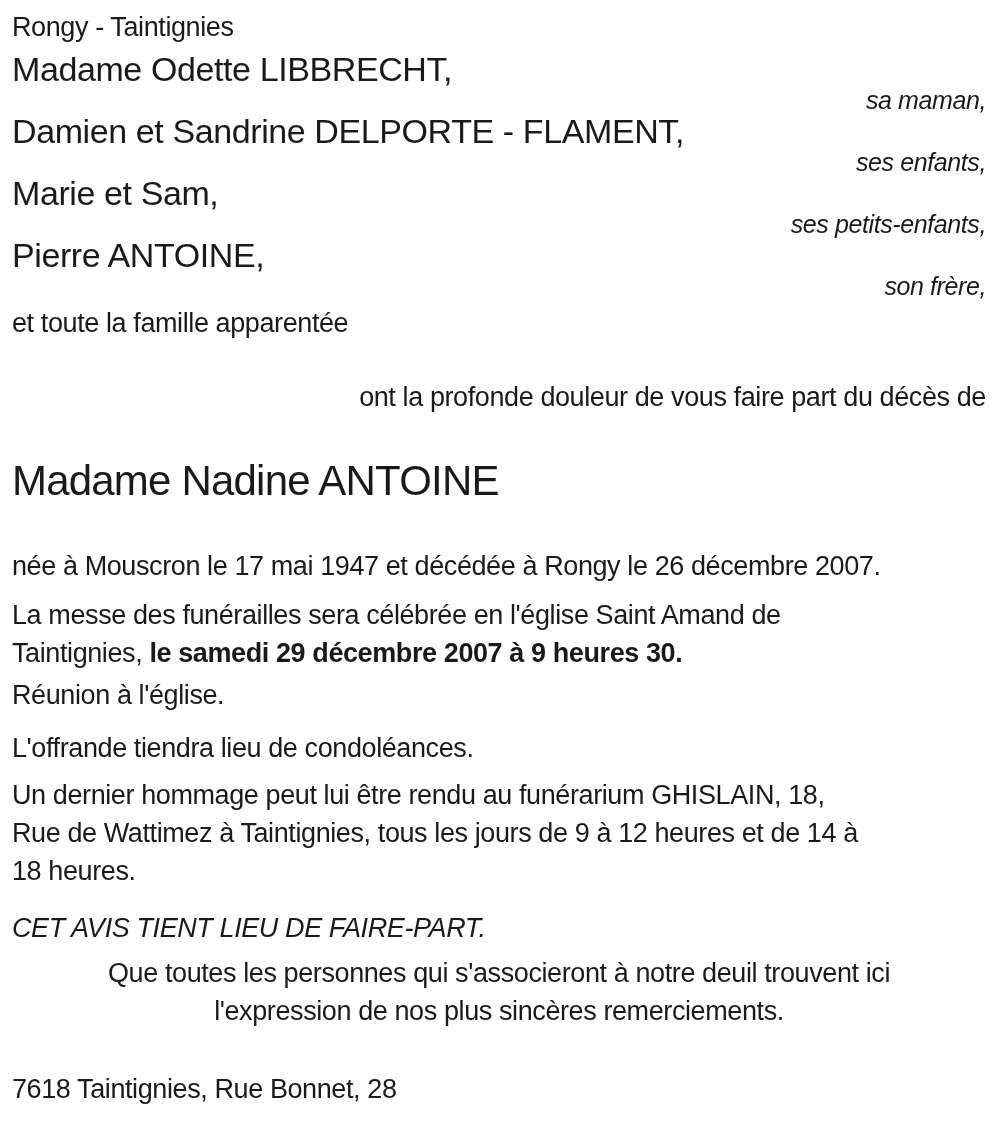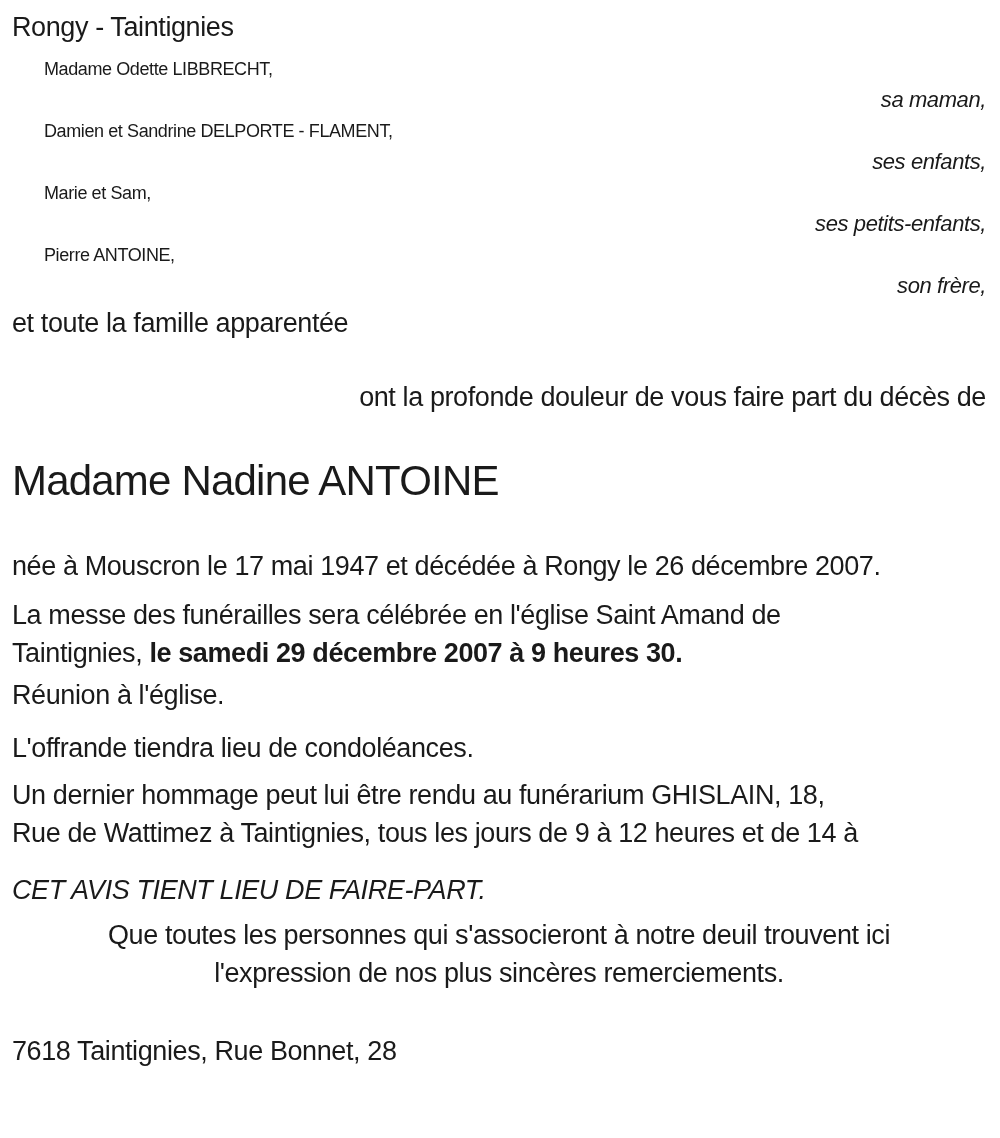--- a/index.html
+++ b/index.html
@@ -12,23 +12,23 @@
     padding: 10px 14px 0 12px;
     font-family: "Liberation Sans", "DejaVu Sans", sans-serif;
     color: #1a1a1a;
     font-size: 27px;
     letter-spacing: -0.4px;
     overflow: hidden;
   }
   .line { line-height: 38px; white-space: nowrap; }
   .loc { line-height: 34px; }
   .family { margin-top: 9px; }
-  .name { font-size: 18px; line-height: 32px; white-space: nowrap; margin-left: 32px; }
+  .name { font-size: 34px; line-height: 32px; white-space: nowrap; }
   .relation {
-    font-size: 22px;
+    font-size: 25px;
     line-height: 30px;
     font-style: italic;
     text-align: right;
     white-space: nowrap;
   }
   .footer-family { margin-top: 6px; line-height: 32px; }
   .announce { margin-top: 42px; line-height: 32px; text-align: right; }
   .deceased {
     margin-top: 44px;
     font-size: 42px;
@@ -86,20 +86,21 @@
     <p class="line"><span>Taintignies, </span><span class="bold">le samedi 29 décembre 2007 à 9 heures 30.</span></p>
   </div>
 
   <p class="line meeting">Réunion à l'église.</p>
 
   <p class="line offering">L'offrande tiendra lieu de condoléances.</p>
 
   <div class="tribute">
     <p class="line">Un dernier hommage peut lui être rendu au funérarium GHISLAIN, 18,</p>
     <p class="line">Rue de Wattimez à Taintignies, tous les jours de 9 à 12 heures et de 14 à</p>
+    <p class="line">18 heures.</p>
   </div>
 
   <p class="line notice">CET AVIS TIENT LIEU DE FAIRE-PART.</p>
 
   <div class="thanks">
     <p class="line">Que toutes les personnes qui s'associeront à notre deuil trouvent ici</p>
     <p class="line">l'expression de nos plus sincères remerciements.</p>
   </div>
 
   <p class="line address">7618 Taintignies, Rue Bonnet, 28</p>

